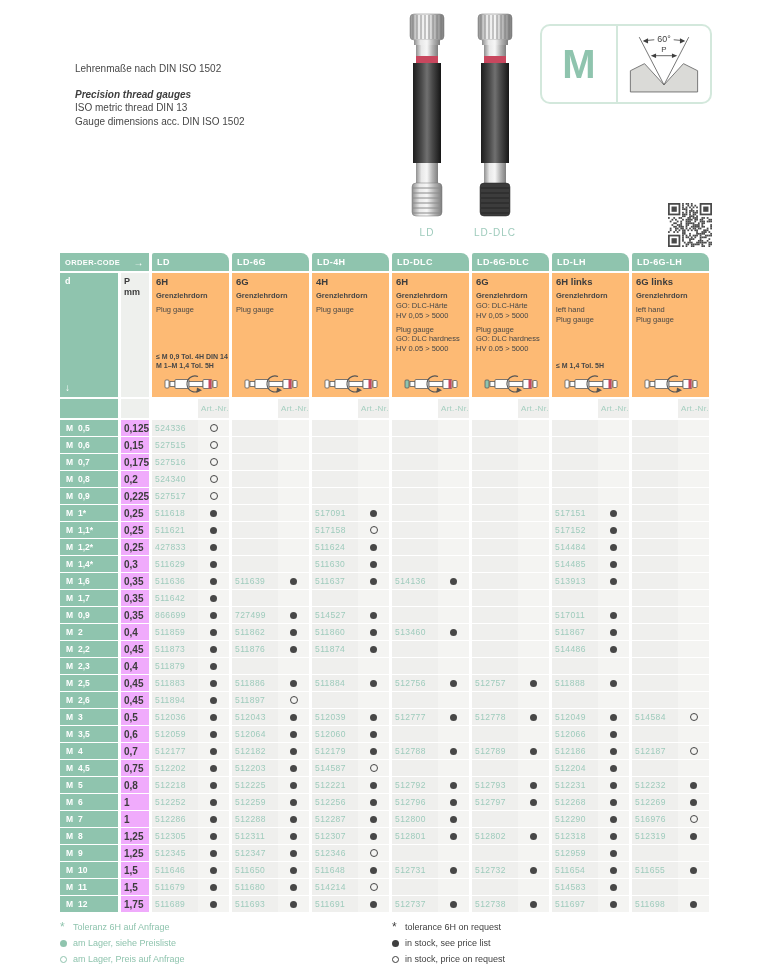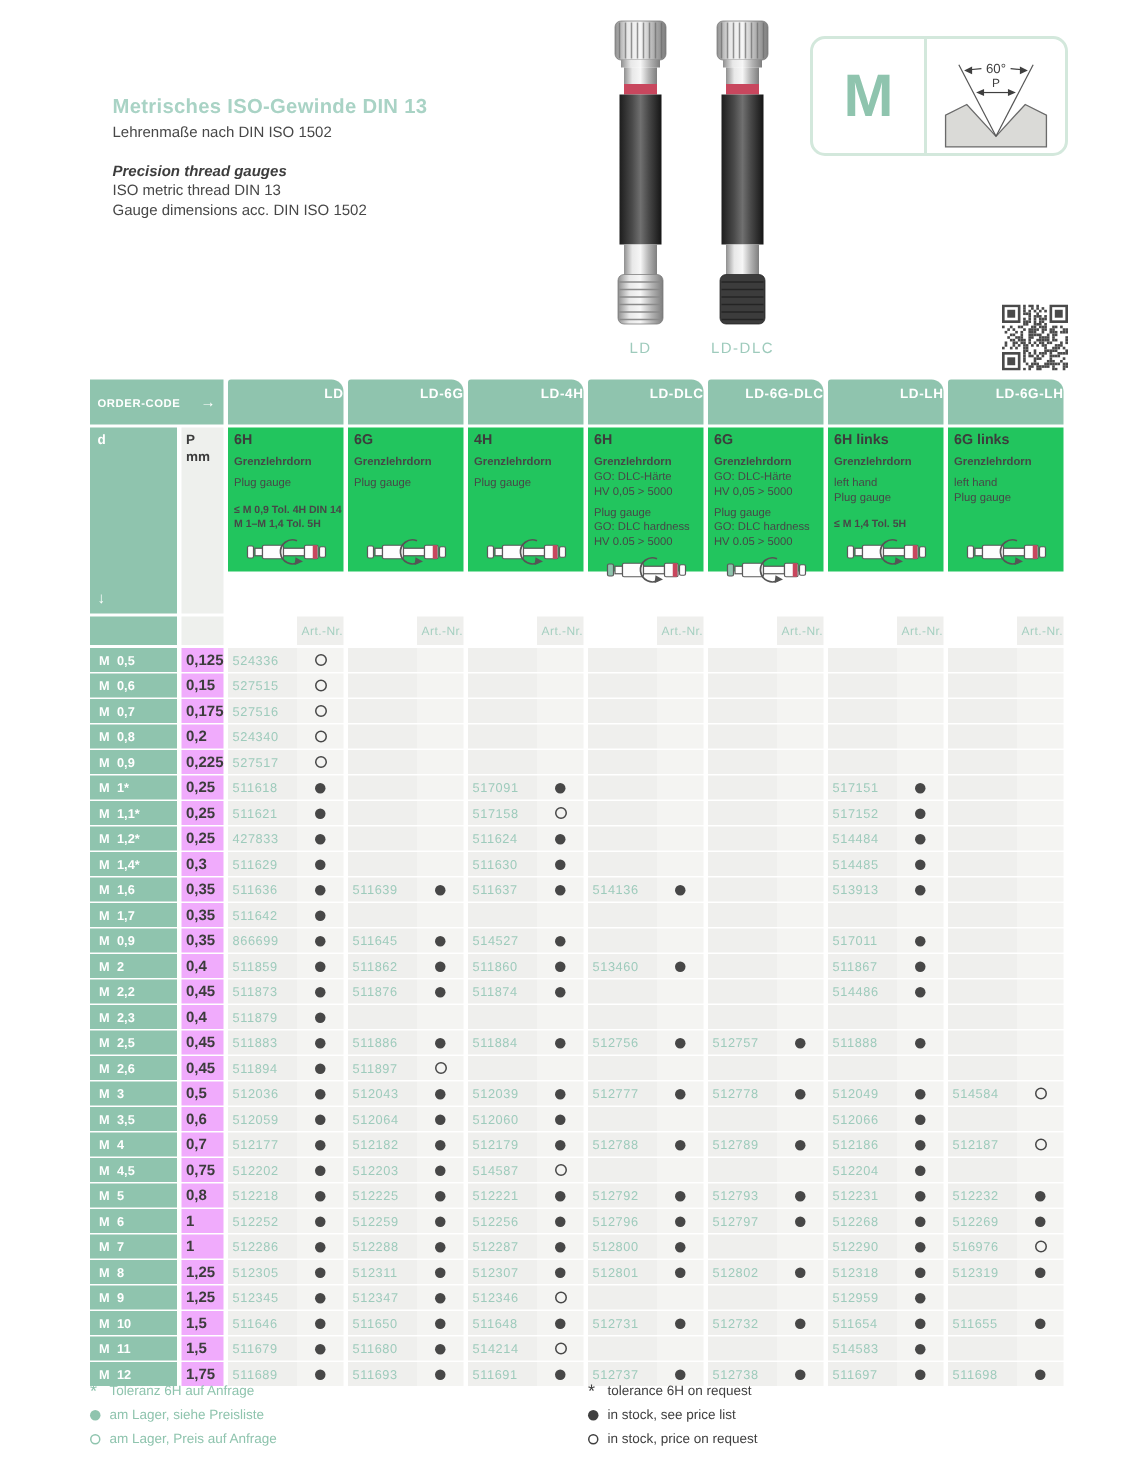--- a/index.html
+++ b/index.html
@@ -17,39 +17,39 @@
   
   .gauges{position:absolute;left:398px;top:12px;display:flex;gap:10px;}
   .gauge-wrap{display:flex;flex-direction:column;align-items:center;width:58px;}
   .gauge-label{margin-top:7px;font-size:10px;color:#9ecbbc;letter-spacing:1px;}
   
   .mbox{position:absolute;left:540px;top:24px;width:172px;height:80px;border:2px solid #d3e8dc;
         border-radius:10px;display:flex;background:#fff;box-sizing:border-box;}
   .mbox-left{width:74px;display:flex;align-items:center;justify-content:center;
              border-right:2px solid #d3e8dc;}
   .m-letter{font-size:40px;font-weight:600;color:#8fc4ae;line-height:1;}
-  .mbox-right{flex:1;display:flex;align-items:flex-end;justify-content:center;}
+  .mbox-right{flex:1;display:flex;align-items:flex-start;justify-content:center;}
   
   .qr{position:absolute;left:668px;top:203px;width:44px;height:44px;}
   
   .gtable{position:absolute;left:60px;top:253px;width:652px;}
   .tgrid{display:grid;grid-template-columns:58px 28px repeat(7,77px);column-gap:3px;}
-  .tabs-row{height:30px;margin-bottom:2px;text-align:right;}
+  .tabs-row{height:18px;margin-bottom:2px;}
   .oc-bar{grid-column:1/3;background:#8fc4ae;color:#fff;display:flex;align-items:center;
           justify-content:space-between;padding:0 5px;font-size:7.5px;font-weight:700;letter-spacing:.4px;}
   .oc-arrow{font-size:10px;font-weight:400;}
   .tab{background:#8fc4ae;color:#fff;font-size:9px;font-weight:700;letter-spacing:.4px;
        line-height:18px;padding-left:5px;border-radius:2px 8px 0 0;}
   .info-row{margin-bottom:2px;}
   .dcell-head{background:#8fc4ae;color:#fff;position:relative;height:124px;}
   .d-label{position:absolute;left:5px;top:3px;font-size:9px;font-weight:700;}
   .d-arrow{position:absolute;left:5px;bottom:4px;font-size:10px;font-weight:700;}
   .pcell-head{background:#eef0ed;height:124px;font-size:9px;font-weight:700;color:#3c3c3c;
               padding:3px 0 0 3px;box-sizing:border-box;line-height:1.25;}
-  .info-cell{background:#22c55e;height:96px;box-sizing:border-box;padding:3px 2px 3px 4px;
+  .info-cell{background:#fdba74;height:124px;box-sizing:border-box;padding:3px 2px 3px 4px;
              display:flex;flex-direction:column;font-size:7.5px;color:#474747;line-height:1.3;}
   .tol{font-size:9.5px;font-weight:700;color:#3c3c3c;margin-bottom:3px;}
   .blk{margin-bottom:4px;}
   .blk .ln:first-child{font-weight:600;}
   .blk.en .ln:first-child{font-weight:400;}
   .noteblk{margin-top:auto;font-size:7px;font-weight:600;margin-bottom:4px;white-space:nowrap;}
   .iconwrap{margin-top:auto;display:flex;justify-content:center;}
   .info-cell.hasnote .iconwrap{margin-top:0;}
   .artnr-row{height:19px;margin-bottom:2px;}
   .fill-d{background:#8fc4ae;}
@@ -78,21 +78,20 @@
   .sym.asterisk{font-size:12px;line-height:8px;}
   .sym.dot-filled::before{content:"";width:7px;height:7px;border-radius:50%;background:currentColor;}
   .sym.dot-open::before{content:"";width:5px;height:5px;border-radius:50%;border:1.3px solid currentColor;}
 </style>
 </head>
 <body>
 
 <div class="page">
 
   <div class="head-block">
-    <div class="subtitle-de">Metrisches ISO-Gewinde DIN 13</div>
     <div class="note-de">Lehrenmaße nach DIN ISO 1502</div>
     <div class="title-en">Precision thread gauges</div>
     <div class="subtitle-en">ISO metric thread DIN 13</div>
     <div class="note-en">Gauge dimensions acc. DIN ISO 1502</div>
   </div>
 
   <div class="gauges">
     <div class="gauge-wrap">
       <svg width="58" height="208" viewBox="0 0 58 208">
         <defs>
@@ -1090,21 +1089,21 @@
             <span class="msize">0,9</span>
           </div>
           <div class="pcell">0,35</div>
           <div class="pcol">
             <span class="num">866699</span>
             <span class="dotarea">
               <span class="dot"></span>
             </span>
           </div>
           <div class="pcol">
-            <span class="num">511645</span>
+            <span class="num">727499</span>
             <span class="dotarea">
               <span class="dot"></span>
             </span>
           </div>
           <div class="pcol">
             <span class="num">514527</span>
             <span class="dotarea">
               <span class="dot"></span>
             </span>
           </div>

